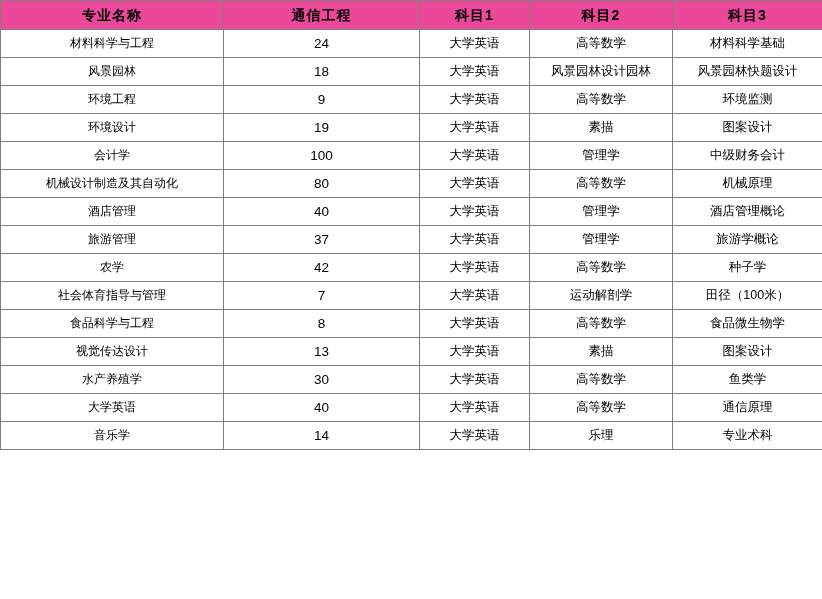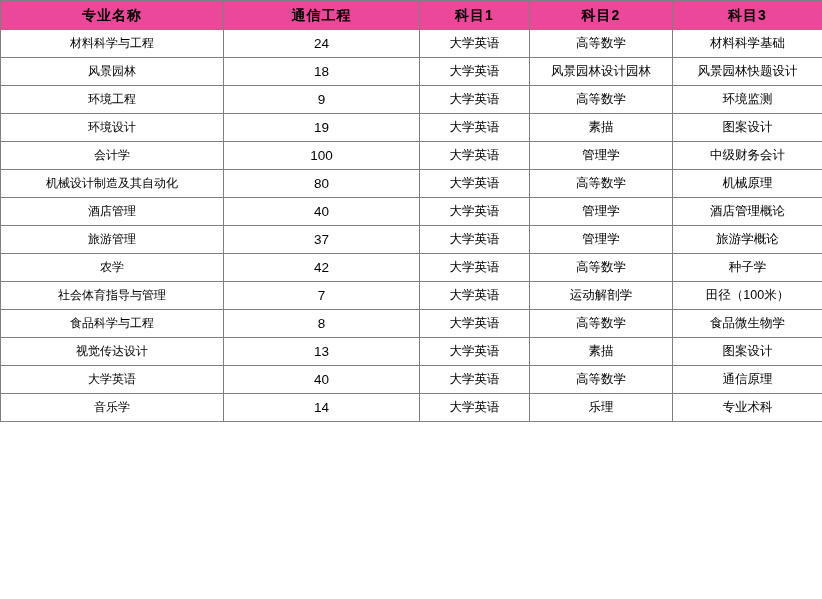--- a/index.html
+++ b/index.html
@@ -155,20 +155,27 @@
         <td class="subject-cell">食品微生物学</td>
       </tr>
       <tr>
         <td class="major-cell">视觉传达设计</td>
         <td class="plan-cell">13</td>
         <td class="subject-cell">大学英语</td>
         <td class="subject-cell">素描</td>
         <td class="subject-cell">图案设计</td>
       </tr>
       <tr>
+        <td class="major-cell">水产养殖学</td>
+        <td class="plan-cell">30</td>
+        <td class="subject-cell">大学英语</td>
+        <td class="subject-cell">高等数学</td>
+        <td class="subject-cell">鱼类学</td>
+      </tr>
+      <tr>
         <td class="major-cell">大学英语</td>
         <td class="plan-cell">40</td>
         <td class="subject-cell">大学英语</td>
         <td class="subject-cell">高等数学</td>
         <td class="subject-cell">通信原理</td>
       </tr>
       <tr>
         <td class="major-cell">音乐学</td>
         <td class="plan-cell">14</td>
         <td class="subject-cell">大学英语</td>

